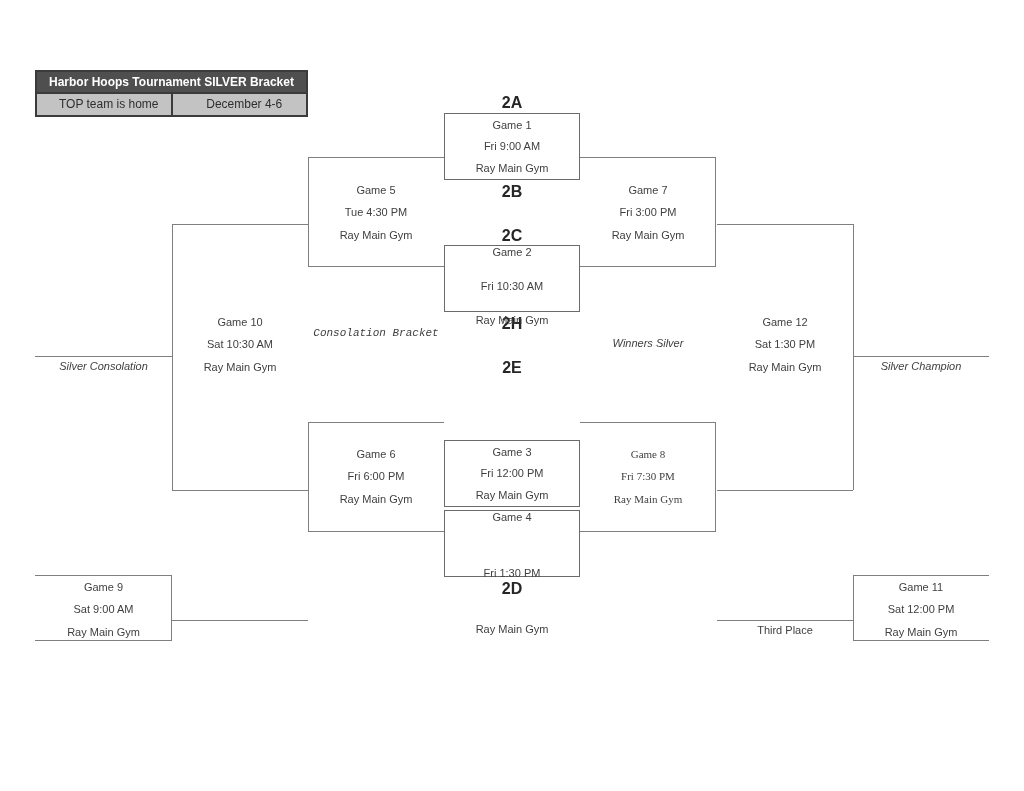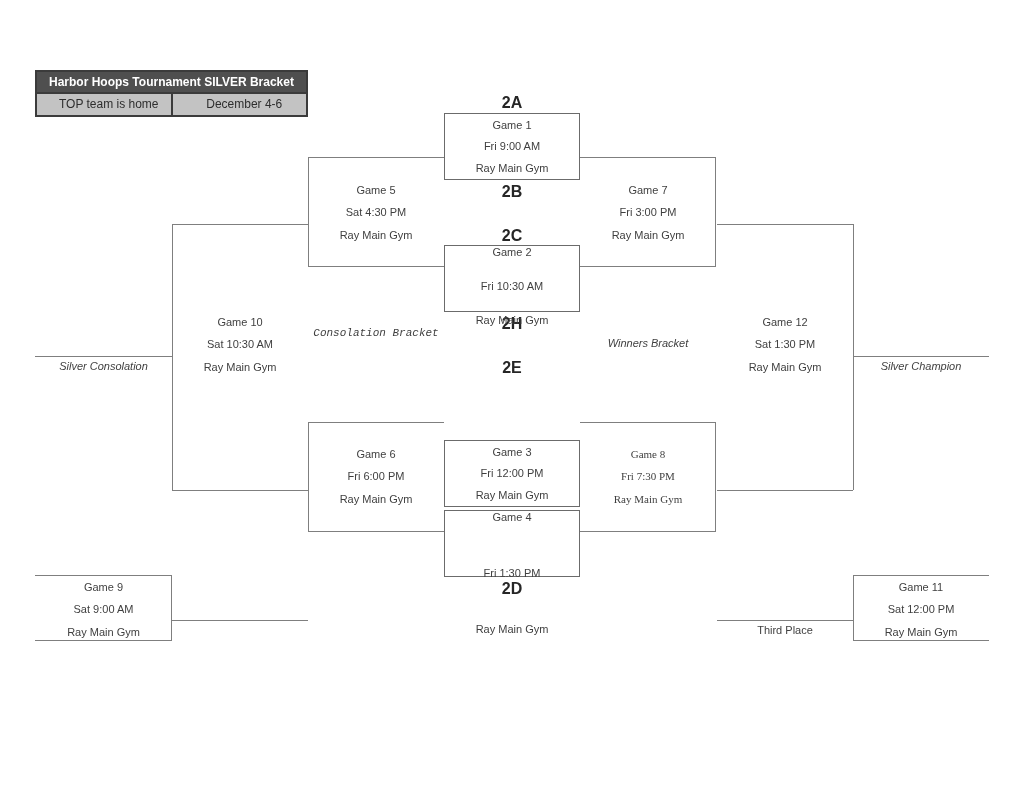--- a/index.html
+++ b/index.html
@@ -96,21 +96,21 @@
     <span class="gl">Ray Main Gym</span>
   </div>
   <div class="gbox" style="top:510px;gap:44px;">
     <span class="gl">Game 4</span>
     <span class="gl">Fri 1:30 PM</span>
     <span class="gl">Ray Main Gym</span>
   </div>
 
   <div class="gtext" style="left:308px;top:179px;text-align:center;">
     <span class="gl">Game 5</span>
-    <span class="gl">Sat 4:30 PM</span>
+    <span class="gl">Tue 4:30 PM</span>
     <span class="gl">Ray Main Gym</span>
   </div>
   <div class="gtext" style="left:580px;top:179px;">
     <span class="gl">Game 7</span>
     <span class="gl">Fri 3:00 PM</span>
     <span class="gl">Ray Main Gym</span>
   </div>
   <div class="gtext" style="left:308px;top:443px;">
     <span class="gl">Game 6</span>
     <span class="gl">Fri 6:00 PM</span>
@@ -136,18 +136,18 @@
     <span class="gl">Sat 9:00 AM</span>
     <span class="gl">Ray Main Gym</span>
   </div>
   <div class="gtext" style="left:853px;top:576px;">
     <span class="gl">Game 11</span>
     <span class="gl">Sat 12:00 PM</span>
     <span class="gl">Ray Main Gym</span>
   </div>
 
   <div class="note it" style="left:308px;top:327px;width:136px;font-family:Liberation Mono, monospace;">Consolation Bracket</div>
-  <div class="note it" style="left:580px;top:337px;width:136px;">Winners Bracket</div>
+  <div class="note it" style="left:580px;top:337px;width:136px;">Winners Silver</div>
   <div class="note it" style="left:35px;top:360px;width:137px;">Silver Consolation</div>
   <div class="note it" style="left:853px;top:360px;width:136px;">Silver Champion</div>
   <div class="note" style="left:717px;top:624px;width:136px;">Third Place</div>
 
 </div>
 
 </body></html>

